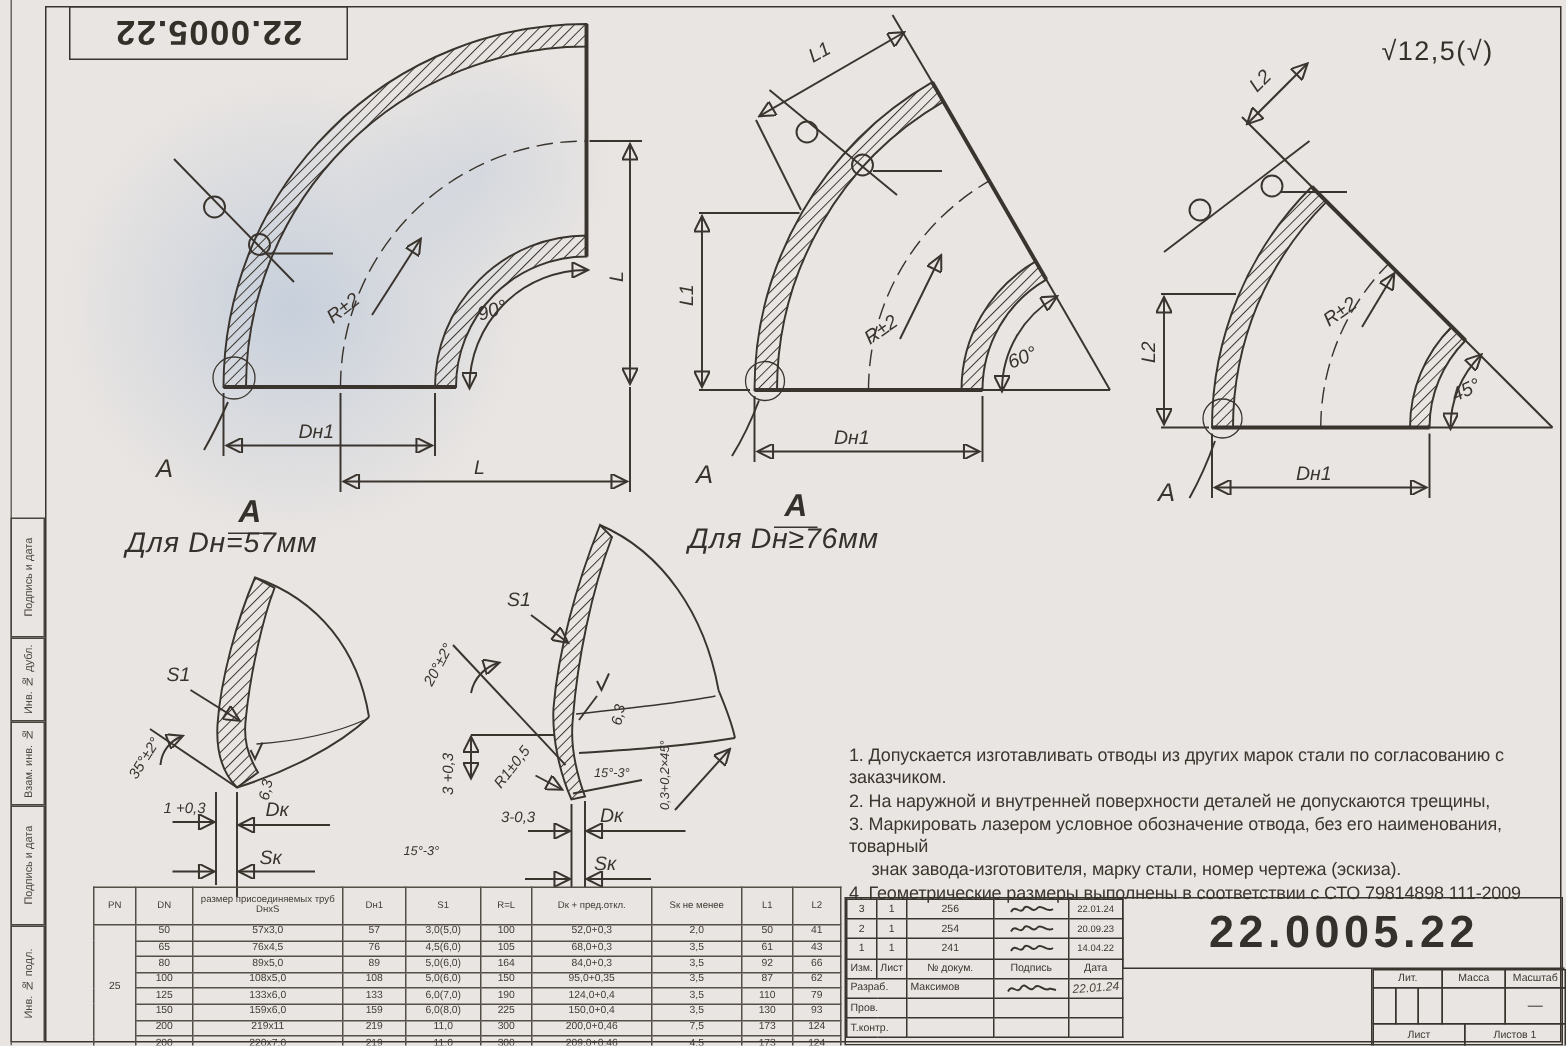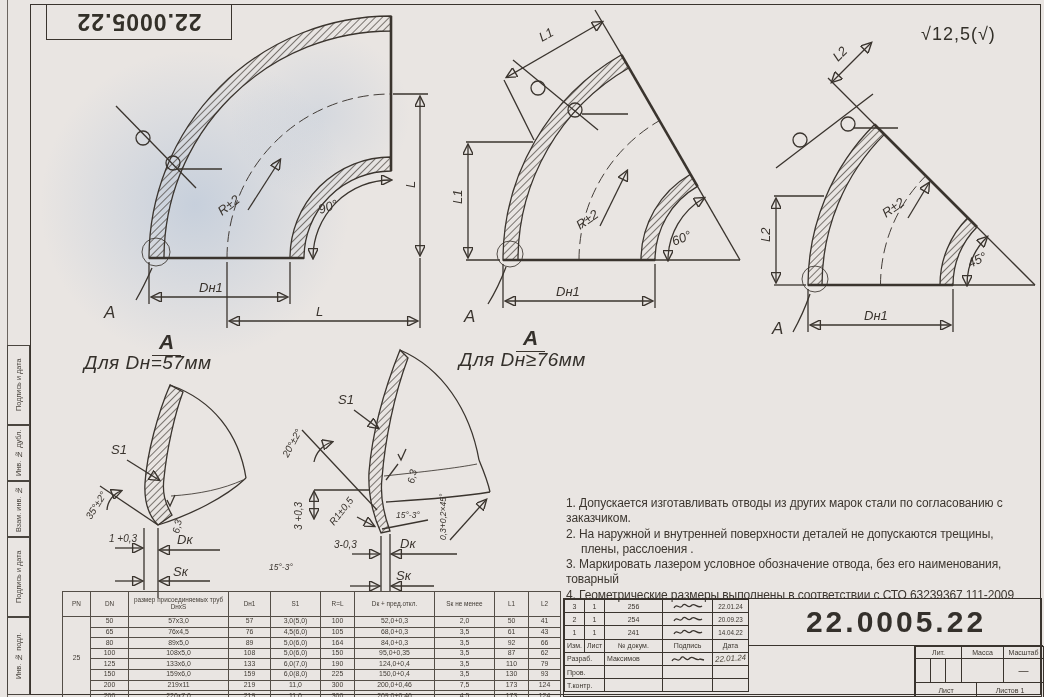--- a/index.html
+++ b/index.html
@@ -263,23 +263,23 @@
   <text class="lbl-s" transform="translate(152,144) rotate(-78)">6,3</text>
   <text class="lbl-xs" transform="translate(184,200) rotate(-90)">0,3+0,2×45°</text>
   <text class="lbl-s" x="72" y="208">3-0,3</text>
   <text class="lbl" x="138" y="208">Dк</text>
   <text class="lbl" x="134" y="240">Sк</text>
 </svg>
 
 <div class="abs notes">
     <div class="note">1. Допускается изготавливать отводы из других марок стали по согласованию с заказчиком.</div>
     <div class="note">2. На наружной и внутренней поверхности деталей не допускаются трещины,</div>
-    <div class="note ind">плены, расслоения .</div>
     <div class="note">3. Маркировать лазером условное обозначение отвода, без его наименования, товарный</div>
-    <div class="note">4. Геометрические размеры выполнены в соответствии с СТО 63239367 111-2009</div>
+    <div class="note ind">знак завода-изготовителя, марку стали, номер чертежа (эскиза).</div>
+    <div class="note">4. Геометрические размеры выполнены в соответствии с СТО 79814898 111-2009</div>
   </div>
 
 <table class="abs dimtab">
   <colgroup>
       <col style="width: 28px;">
       <col style="width: 38px;">
       <col style="width: 100px;">
       <col style="width: 42px;">
       <col style="width: 50px;">
       <col style="width: 34px;">

